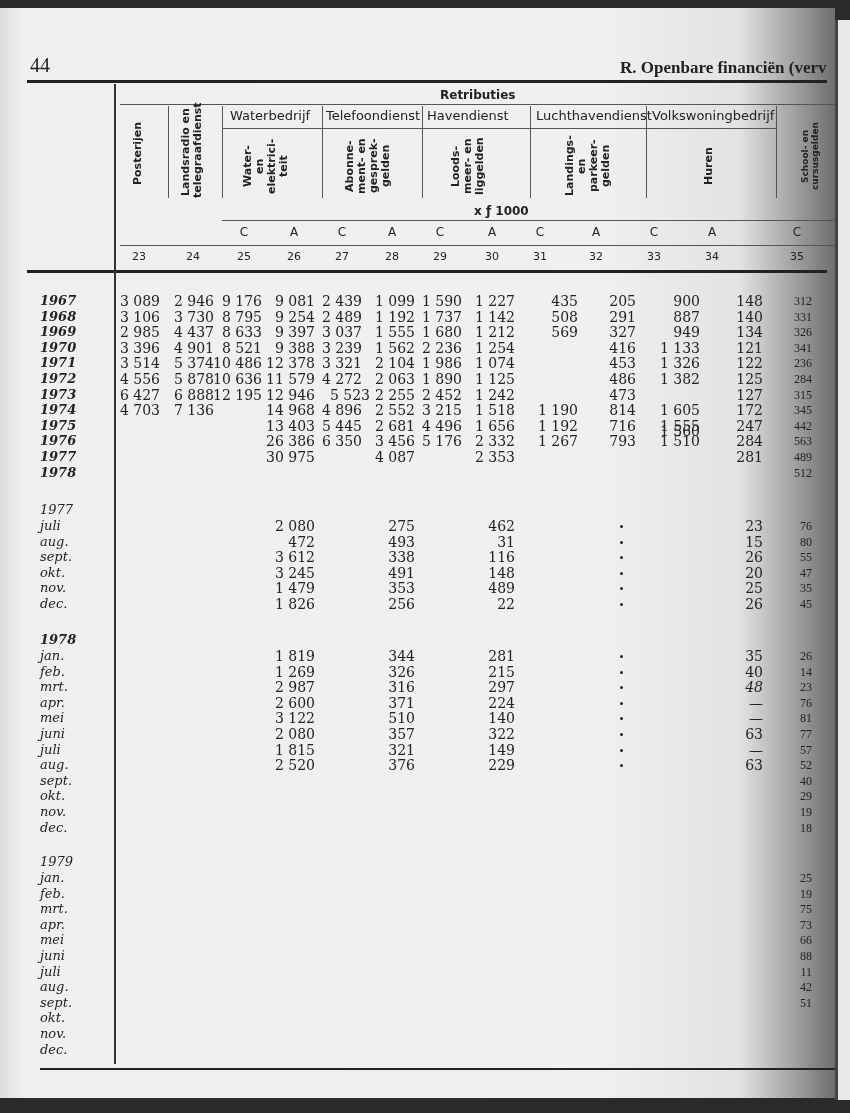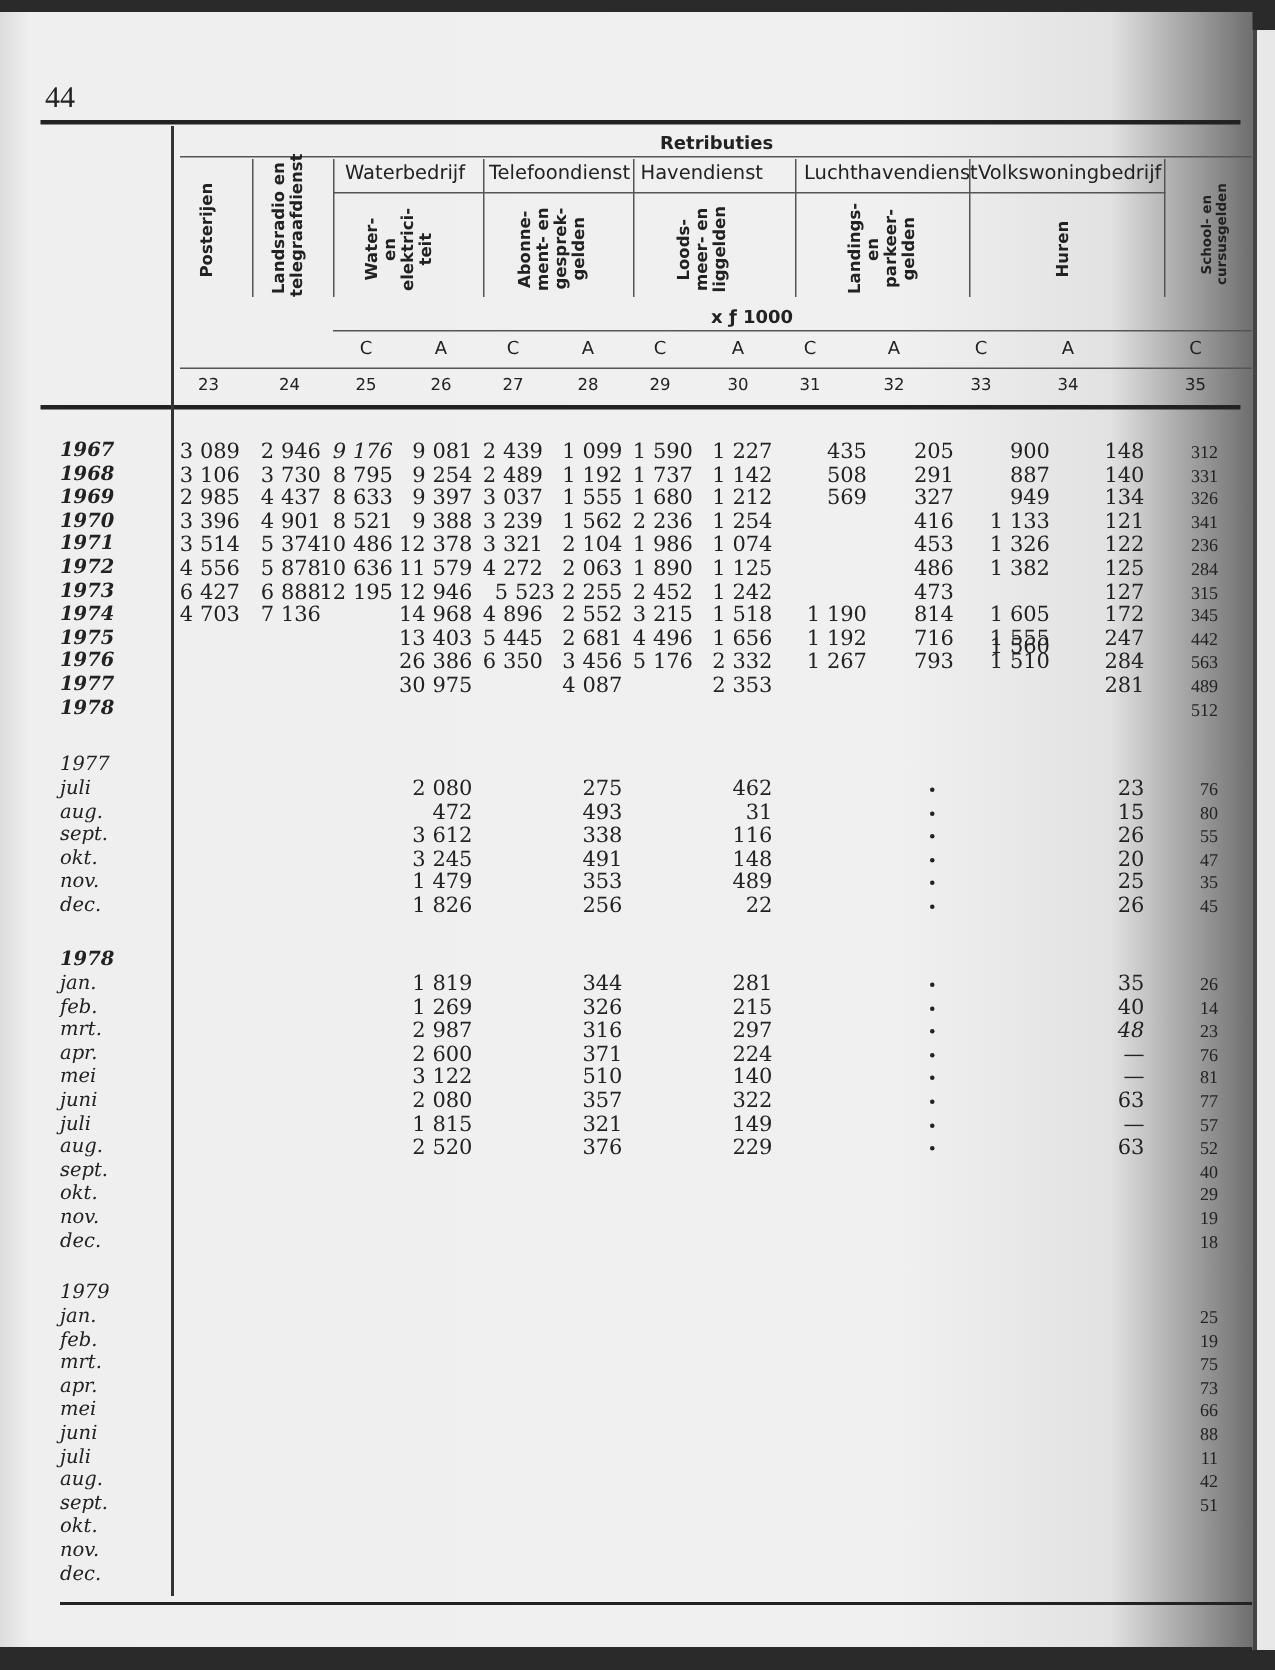--- a/index.html
+++ b/index.html
@@ -53,20 +53,21 @@
     font-family: "DejaVu Serif", serif;
   }
   .cell.small { font-size: 12px; font-family: "Liberation Serif", serif; }
   .dot { position: absolute; width: 3px; height: 3px; background: #222; border-radius: 50%; }
 </style>
 </head>
 <body>
 
 <div class="page">
   <div class="page-number">44</div>
+  <div class="running-head">R. Openbare financiën (verv</div>
   <div class="rule-top"></div>
   <div class="rule-head"></div>
   <div class="rule-bottom"></div>
   <div class="stub-line"></div>
 
   <div class="hdr retrib">Retributies</div>
   <div class="hline" style="left:120px; top:96px; width:715px;"></div>
 
   <div class="hdr grp" style="left:230px;">Waterbedrijf</div>
   <div class="hdr grp" style="left:326px;">Telefoondienst</div>
@@ -133,21 +134,21 @@
       <div class="colnum" style="left: 515px;">31</div>
       <div class="colnum" style="left: 571px;">32</div>
       <div class="colnum" style="left: 629px;">33</div>
       <div class="colnum" style="left: 687px;">34</div>
       <div class="colnum" style="left: 772px;">35</div>
     </div>
   <div id="body">
       <div class="rowlabel bold" style="top: 285px;">1967</div>
       <div class="cell" style="top: 285px; right: 675px;">3 089</div>
       <div class="cell" style="top: 285px; right: 621px;">2 946</div>
-      <div class="cell" style="top: 285px; right: 573px; font-style: italic;">9 176</div>
+      <div class="cell" style="top: 285px; right: 573px;">9 176</div>
       <div class="cell" style="top: 285px; right: 520px;">9 081</div>
       <div class="cell" style="top: 285px; right: 473px;">2 439</div>
       <div class="cell" style="top: 285px; right: 420px;">1 099</div>
       <div class="cell" style="top: 285px; right: 373px;">1 590</div>
       <div class="cell" style="top: 285px; right: 320px;">1 227</div>
       <div class="cell" style="top: 285px; right: 257px;">435</div>
       <div class="cell" style="top: 285px; right: 199px;">205</div>
       <div class="cell" style="top: 285px; right: 135px;">900</div>
       <div class="cell" style="top: 285px; right: 72px;">148</div>
       <div class="cell small" style="top: 285px; right: 23px;">312</div>

